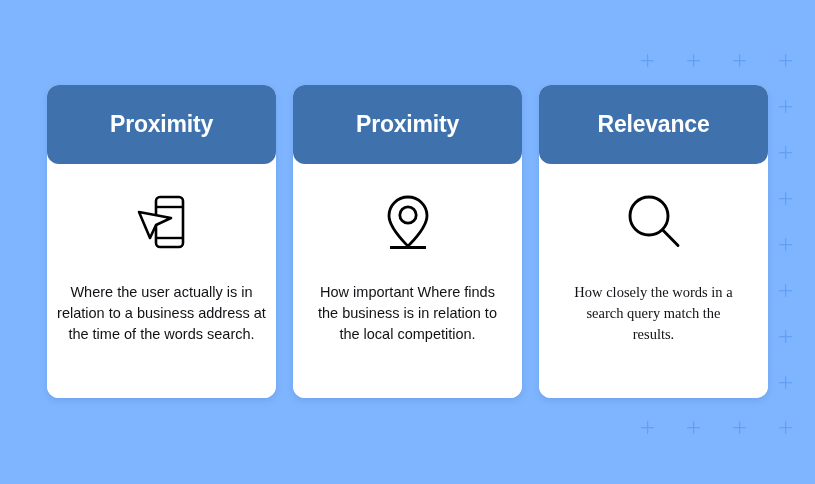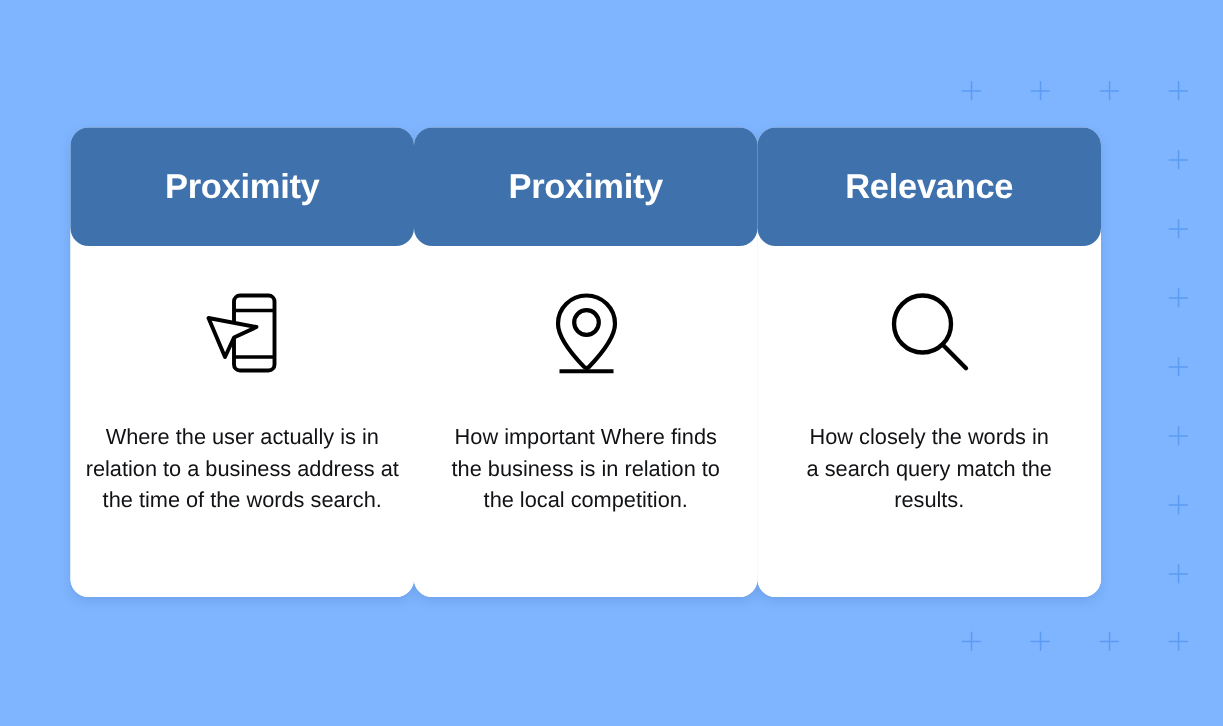--- a/index.html
+++ b/index.html
@@ -55,20 +55,21 @@
   }
 
   
   .cards-row {
     position: absolute;
     left: 47px;
     top: 85px;
     width: 721px;
     height: 313px;
     display: flex;
+    gap: 17px;
     z-index: 5;
   }
 
   .card {
     width: 229px;
     height: 313px;
     background: #ffffff;
     border-radius: 12px;
     box-shadow: 0 3px 7px rgba(40, 80, 140, 0.16);
     display: flex;
@@ -128,21 +129,21 @@
     padding: 0 14px;
     text-align: center;
     font-size: 14.5px;
     line-height: 21px;
     color: #111215;
   }
 
   
   .card-1 .card-text { padding: 0 10px; }
   .card-2 .card-text { padding: 0 17px; }
-  .card-3 .card-text { padding: 0 32px; }
+  .card-3 .card-text { padding: 0 32px; font-family: Liberation Serif, serif; }
 </style>
 </head>
 <body>
 
 <div id="stage">
 
   <div id="plus-layer">
       <div class="plus" style="left: 641px; top: 54px;"></div>
       <div class="plus" style="left: 687px; top: 54px;"></div>
       <div class="plus" style="left: 733px; top: 54px;"></div>

